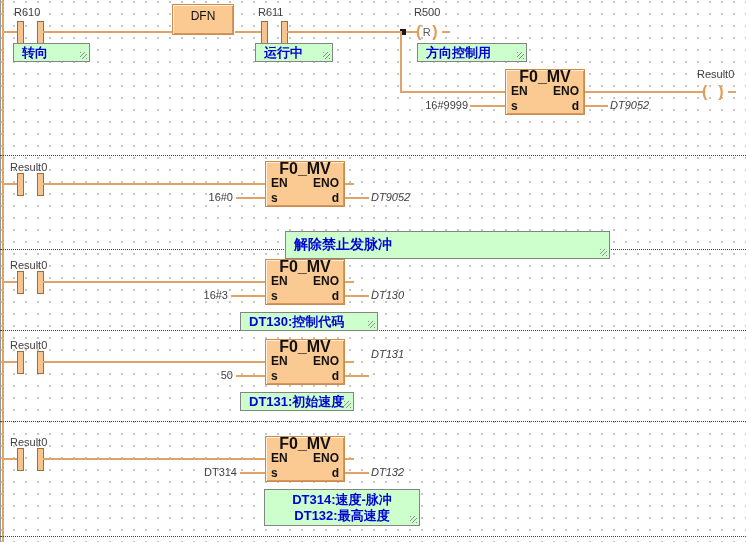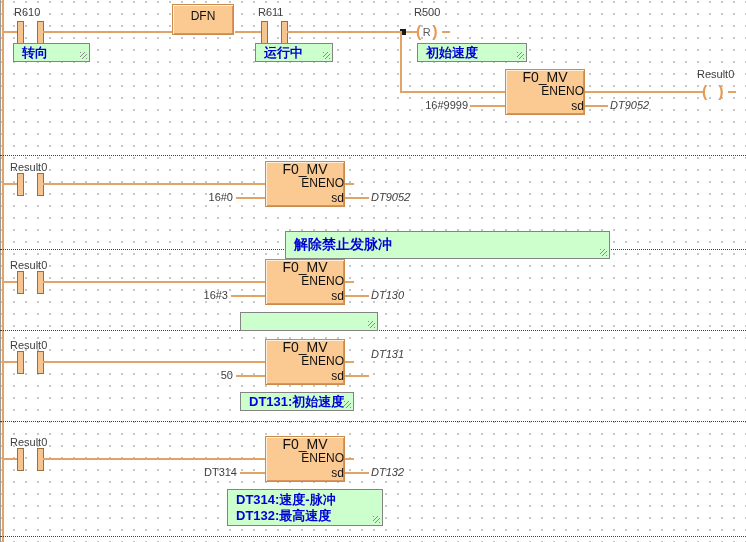--- a/index.html
+++ b/index.html
@@ -22,37 +22,37 @@
   .cbar{position:absolute;top:0;width:5px;height:21px;background:#F6C48E;border:1px solid #97703E;}
   .cbar.b2{left:20px;}
   .lbl{position:absolute;font-size:11px;color:#3e3e3e;white-space:nowrap;}
   .operand{position:absolute;font-size:11px;color:#3e3e3e;white-space:nowrap;text-align:right;}
   .operand.out{text-align:left;font-style:italic;}
   .fblock{
     position:absolute;width:80px;height:46px;box-sizing:border-box;background:#FBCA92;
     border:1px solid #C98C4C;box-shadow:inset 1px 1px 0 #FFEFD9, inset -1px -1px 0 #D9955B;
     font-size:12px;color:#101010;
   }
-  .ftitle{text-align:center;line-height:14px;font-size:14px;}
-  .frow{display:flex;justify-content:flex-end;padding:0 0;line-height:15px;}
+  .ftitle{text-align:center;line-height:14px;font-size:16px;font-weight:bold;}
+  .frow{display:flex;justify-content:space-between;padding:0 5px;line-height:15px;font-weight:bold;}
   .dfn{
     position:absolute;width:62px;height:31px;box-sizing:border-box;background:#FBCA92;
     border:1px solid #C98C4C;box-shadow:inset 1px 1px 0 #FFEFD9, inset -1px -1px 0 #D9955B;
     font-size:12px;color:#101010;text-align:center;padding-top:4px;
   }
   .coil{position:absolute;display:flex;align-items:center;height:18px;}
   .paren{color:#E59A55;font-size:16px;font-weight:bold;line-height:18px;}
   .coil-sym{color:#5a5a5a;font-size:11px;min-width:11px;text-align:center;}
   .cmt{
     position:absolute;box-sizing:border-box;background:#CCFFCC;border:1px solid #848484;
     color:#0000D8;font-weight:bold;font-size:13px;display:flex;align-items:center;
     padding:0 8px;white-space:nowrap;overflow:hidden;
   }
   .cmt.big{font-size:14px;}
-  .cmt.two{flex-direction:column;align-items:flex-start;justify-content:center;line-height:16px;}
+  .cmt.two{flex-direction:column;align-items:center;justify-content:center;line-height:16px;margin-left:37px;}
   .handle{
     position:absolute;right:2px;bottom:2px;width:7px;height:7px;
     background:repeating-linear-gradient(135deg,#8a8a8a 0 1px,transparent 1px 3px);
   }
 </style>
 </head>
 <body>
 
 <div class="canvas">
   <i class="rail"></i>
@@ -89,21 +89,21 @@
   <i class="junction" style="left:400px;top:29px"></i>
 
   <div class="coil" style="left:416px;top:23px">
     <span class="paren">(</span>
     <span class="coil-sym">R</span>
     <span class="paren">)</span>
   </div>
   <i class="wire" style="left:442px;top:31px;width:8px"></i>
   <div class="lbl" style="left:414px;top:6px">R500</div>
   <div class="cmt" style="left:417px;top:43px;width:110px;height:19px">
-    <span>初始速度</span>
+    <span>方向控制用</span>
     <i class="handle"></i>
   </div>
 
   <i class="vwire" style="left:400px;top:31px;height:62px"></i>
   <i class="wire" style="left:402px;top:91px;width:103px"></i>
 
   <div class="fblock" style="left:505px;top:69px">
     <div class="ftitle">F0_MV</div>
     <div class="frow">
       <span>EN</span>
@@ -179,20 +179,21 @@
     </div>
   </div>
   <div class="operand" style="left:188px;top:289px;width:40px">16#3</div>
   <i class="wire" style="left:231px;top:295px;width:34px"></i>
   <i class="wire" style="left:345px;top:281px;width:9px"></i>
   <i class="wire" style="left:345px;top:295px;width:24px"></i>
   <div class="operand out" style="left:371px;top:289px">DT130</div>
 
   <i class="sep" style="top:330px"></i>
   <div class="cmt" style="left:240px;top:312px;width:138px;height:19px">
+    <span>DT130:控制代码</span>
     <i class="handle"></i>
   </div>
 
   <div class="lbl" style="left:10px;top:339px">Result0</div>
   <i class="wire" style="left:4px;top:361px;width:13px"></i>
   <div class="contact" style="left:17px;top:351px">
     <span class="cbar"></span>
     <span class="cbar b2"></span>
   </div>
   <i class="wire" style="left:43px;top:361px;width:222px"></i>

